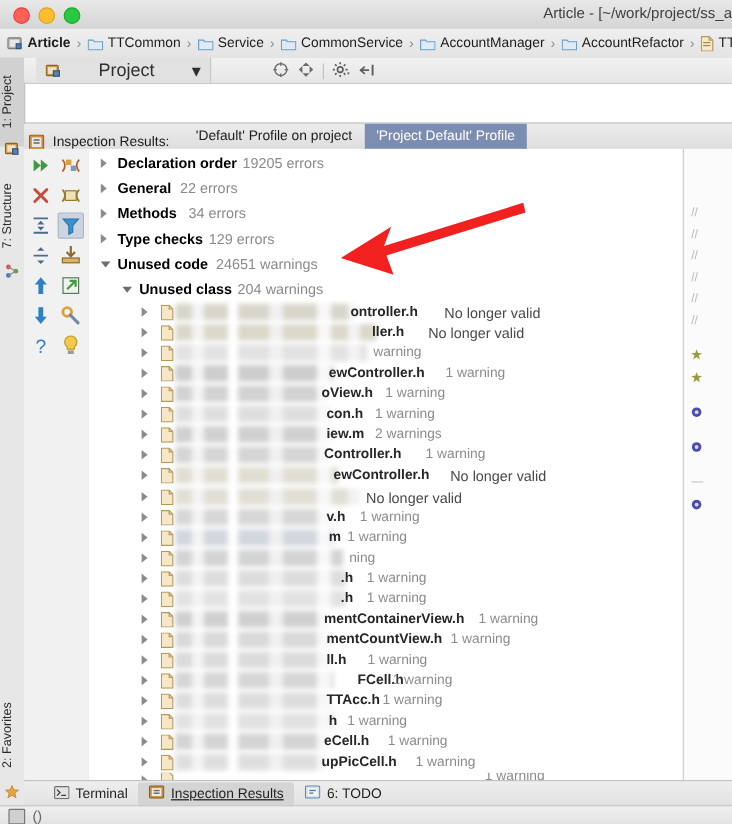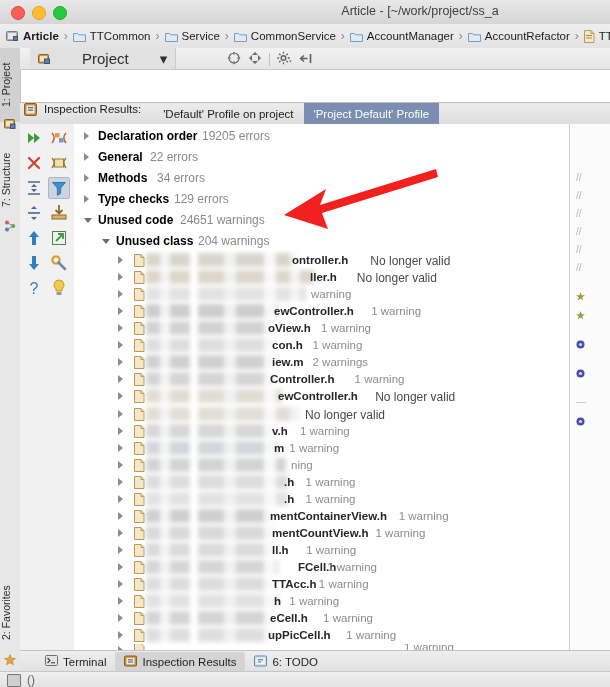--- a/index.html
+++ b/index.html
@@ -17,21 +17,21 @@
     position:absolute;left:0;top:0;width:610px;height:24px;
     background:linear-gradient(#e9e8e8,#d6d5d5);
     border-bottom:1px solid #b5b4b4;
   }
   .traffic{position:absolute;left:11px;top:6px;display:flex;gap:7px;}
   .tl{width:12px;height:12px;border-radius:50%;}
   .tl.red{background:#ff5f57;border:1px solid #e0443e;}
   .tl.yellow{background:#ffbd2e;border:1px solid #dea123;}
   .tl.green{background:#28c940;border:1px solid #1aab29;}
   .win-title{
-    position:absolute;left:0;top:4px;width:610px;text-align:center;
+    position:absolute;left:0;top:4px;width:610px;text-align:right;
     font-size:12.5px;color:#41403f;white-space:nowrap;overflow:hidden;
     padding-left:230px;box-sizing:border-box;
   }
 
   
   .crumbbar{
     position:absolute;left:0;top:24px;width:610px;height:24px;
     background:linear-gradient(#f0efef,#e4e3e3);
     border-bottom:1px solid #bdbcbc;
     display:flex;align-items:center;padding-left:6px;
@@ -101,21 +101,21 @@
     position:absolute;left:378px;top:0;width:212px;height:33px;overflow:hidden;
     font-family:"Liberation Mono", monospace;font-size:11px;color:#2b2b2b;
   }
   .ed-code span{position:absolute;}
 
   
   .insbar{
     position:absolute;left:20px;top:102px;width:590px;height:22px;
     background:linear-gradient(#ececec,#dedddd);
     border-top:1px solid #bdbcbc;border-bottom:1px solid #bdbcbc;
-    display:flex;align-items:flex-start;white-space:nowrap;overflow:hidden;
+    display:flex;align-items:flex-end;white-space:nowrap;overflow:hidden;
   }
   .ins-icn{width:13px;height:13px;margin:0 7px 0 4px;flex:0 0 auto;}
   .ins-title{font-size:11.5px;color:#1b1b1b;margin-right:12px;flex:0 0 auto;}
   .ins-tab{
     font-size:11.5px;color:#1b1b1b;padding:3px 10px;flex:0 0 auto;
     height:22px;box-sizing:border-box;line-height:16px;
   }
   .ins-tab.sel{background:#7b8db0;color:#ffffff;}
 
   
@@ -161,21 +161,21 @@
   .rdot{position:absolute;left:6px;width:9px;height:9px;}
 
   
   .botbar{
     position:absolute;left:20px;top:650px;width:590px;height:21px;
     background:linear-gradient(#efeeee,#e2e1e1);
     border-top:1px solid #c3c2c2;
     display:flex;align-items:center;padding-left:16px;gap:0px;
   }
   .bt{display:flex;align-items:center;gap:5px;padding:2px 9px;height:19px;box-sizing:border-box;}
-  .bt.sel{background:#d5d4d4;border-radius:2px;}
+  .bt.sel{background:#d5d4d4;border-radius:2px;text-decoration:underline;}
   .bt .lbl{font-size:11.5px;color:#1f1f1f;}
   .statusbar{
     position:absolute;left:0;top:671px;width:610px;height:16px;
     background:linear-gradient(#f0efef,#e3e2e2);border-top:1px solid #c7c6c6;
   }
   .sb-ic{position:absolute;left:7px;top:2px;width:12px;height:11px;
     border:1.4px solid #777;background:#cfcfcf;border-radius:1px;}
   .sb-paren{position:absolute;left:27px;top:1px;font-size:12px;color:#666;}
 
   

